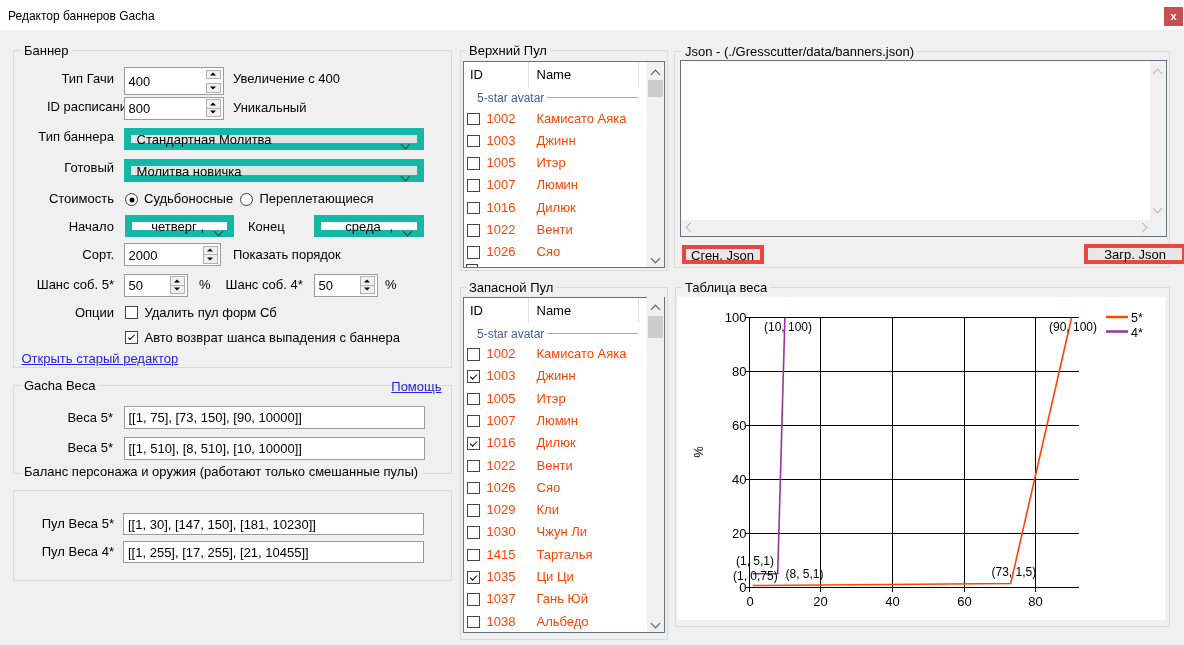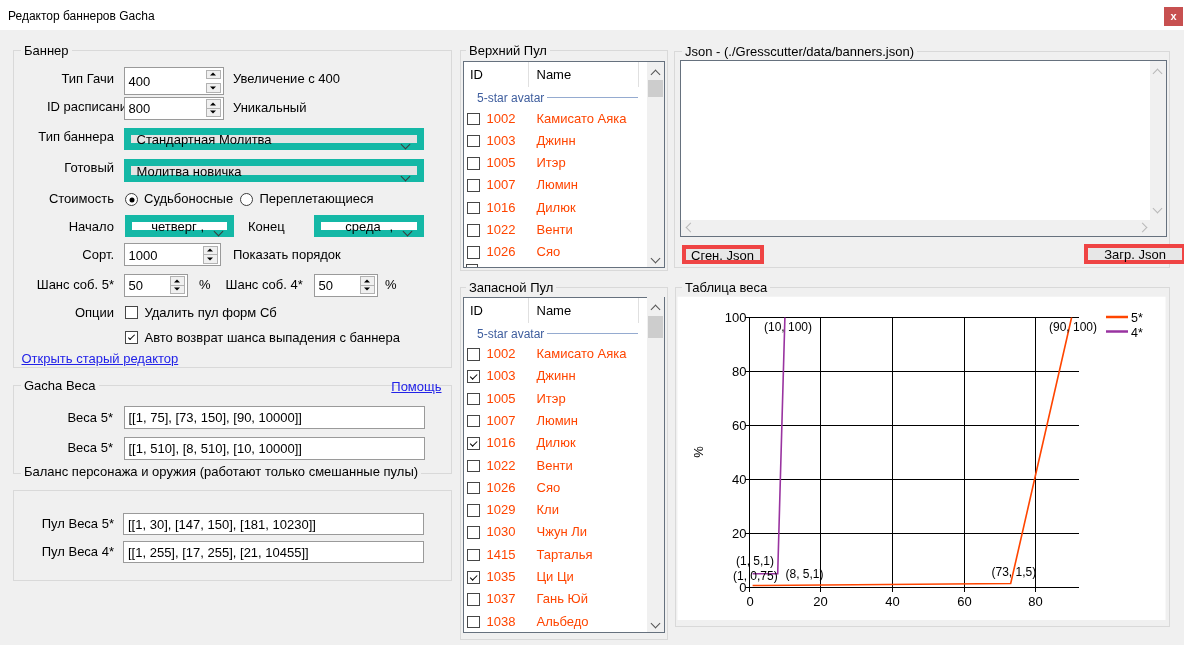--- a/index.html
+++ b/index.html
@@ -112,21 +112,21 @@
   </div>
 <div class="lbl" style="left:248px;top:219px">Конец</div>
 <div class="combo white" style="left:313.5px;top:215px;width:110.5px;height:22px">
     <span style="position:absolute;left:0;width:85px;text-align:center;top:50%;transform:translateY(-50%)">среда</span>
     <span style="position:absolute;right:24px;top:50%;transform:translateY(-50%)">,</span>
     <i class="chev" style="right:6px;top:6px"></i>
   </div>
 
 <div class="lbl r" style="left:0;width:114px;top:247px">Сорт.</div>
 <div class="field" style="left:123.5px;top:243px;width:97px;height:23px">
-    <span class="tx">1000</span>
+    <span class="tx">2000</span>
     <span class="spinbox">
       <span class="spb up">
         <i class="tri u"></i>
       </span>
       <span class="spb dn">
         <i class="tri d"></i>
       </span>
     </span>
   </div>
 <div class="lbl" style="left:233px;top:247px">Показать порядок</div>

